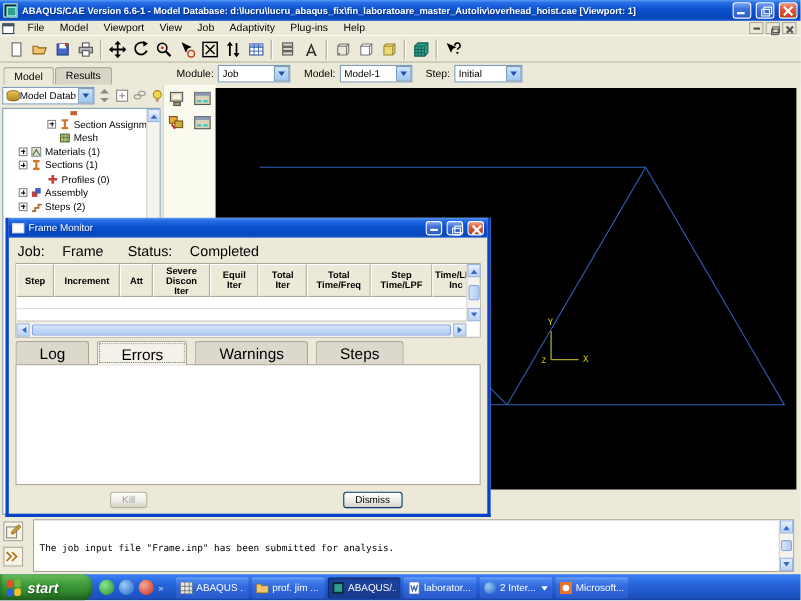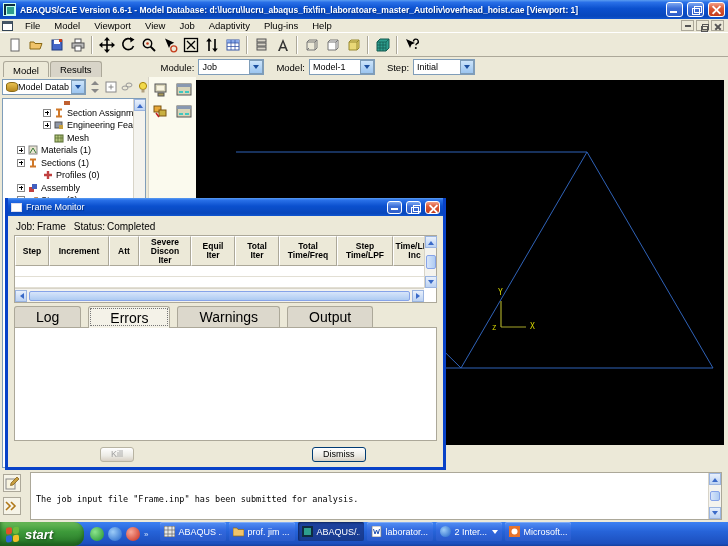--- a/index.html
+++ b/index.html
@@ -75,21 +75,21 @@
 
   .viewport{position:absolute;left:196px;top:80px;width:528px;height:365px;background:#000}
   .vp-axis-label{position:absolute;color:#D8D800;font-size:8px;font-family:"DejaVu Sans Mono",monospace}
 
   
   .dialog{position:absolute;left:5px;top:198px;width:441px;height:272px;border:3px solid #0842C8;border-top:none;background:#ECE9D8;z-index:10;display:flex;flex-direction:column}
   .dlg-title{height:18px;background:linear-gradient(180deg,#5A9CF0 0%,#2970E8 12%,#0B50CE 45%,#0847BC 85%,#1156D0 100%);display:flex;align-items:center;padding:0 3px;gap:4px;flex:none}
   .dlg-icon{width:11px;height:9px;background:#fff;border:1px solid #dde;flex:none}
   .dlg-titletext{color:#fff;font-weight:normal;font-size:9px;flex:1;text-shadow:1px 1px 1px #05338a}
   .dlg-title .winbtn{width:15px;height:13px}
-  .dlg-status{display:flex;gap:2px;font-size:10px;padding:5px 8px 3px;flex:none}
+  .dlg-status{display:flex;gap:16px;font-size:13px;padding:5px 8px 3px;flex:none}
   .dlg-table{margin:0 6px;height:68px;border:1px solid #ACA899;background:#fff;position:relative;flex:none;display:flex;flex-direction:column}
   .thead{display:flex;flex:none;height:30px;background:#ECE9D8}
   .hcell{border-right:1px solid #ACA899;border-bottom:1px solid #ACA899;border-top:1px solid #fff;border-left:1px solid #fff;
      font-size:8.5px;font-weight:bold;display:flex;align-items:center;justify-content:center;text-align:center;white-space:pre-line;line-height:9px;flex:none}
   .tbody{flex:1;position:relative;background:#fff}
   .gridline{position:absolute;left:0;right:0;height:1px;background:#E2DFD4}
   .vscroll{position:absolute;right:0;top:0;width:12px;bottom:14px;background:#F4F3EE;border-left:1px solid #D8D4C8;display:flex;flex-direction:column;justify-content:space-between;align-items:center}
   .vthumb{width:10px;height:14px;background:linear-gradient(90deg,#D7E5FA,#AECBF2);border:1px solid #86A3E8;border-radius:2px}
   .hscroll{position:absolute;left:0;right:12px;bottom:0;height:14px;background:#F4F3EE;border-top:1px solid #D8D4C8;display:flex;align-items:center}
   .hthumb{height:10px;flex:1;margin:0 2px;background:linear-gradient(180deg,#D7E5FA,#AECBF2);border:1px solid #86A3E8;border-radius:2px}
@@ -105,21 +105,21 @@
 
   
   .msgarea{position:absolute;left:0;top:470px;width:728px;height:52px;background:#ECE9D8}
   .msgicons{position:absolute;left:3px;top:4px;display:flex;flex-direction:column;gap:5px}
   .msgbtn{width:18px;height:18px;background:#F6F4E8;border:1px solid #ACA899;display:flex;align-items:center;justify-content:center}
   .msgbox{position:absolute;left:30px;top:2px;width:692px;height:48px;background:#fff;border:1px solid #ACA899;overflow:hidden}
   .msgtext{font-family:"DejaVu Sans Mono","Liberation Mono",monospace;font-size:8.5px;line-height:9.5px;padding:3px 5px;color:#000;white-space:pre}
   .msgscroll{position:absolute;right:0;top:0;width:13px;height:100%;background:#F4F3EE;border-left:1px solid #D8D4C8;display:flex;flex-direction:column;justify-content:space-between;align-items:center}
 
   
-  .taskbar{position:absolute;left:0;top:522px;width:728px;height:24px;background:linear-gradient(180deg,#3C81F3,#2663D8 40%,#1C4FBE 90%,#15409E);display:flex;}
+  .taskbar{position:absolute;left:0;top:522px;width:728px;height:24px;background:linear-gradient(180deg,#3C81F3,#2663D8 40%,#1C4FBE 90%,#15409E);display:flex;align-items:center}
   .startbtn{height:24px;width:84px;border-radius:0 10px 10px 0;background:linear-gradient(180deg,#6CBB5A,#3D9A3A 40%,#2A7A2A 90%);display:flex;align-items:center;gap:4px;padding:0 12px 0 6px;box-shadow:inset 0 -3px 5px #1c5c1c;flex:none}
   .flag{width:15px;height:15px;display:grid;grid-template-columns:6px 6px;gap:1px;transform:skewY(-4deg)}
   .flag i{border-radius:2px}
   .startlabel{color:#fff;font-weight:bold;font-style:italic;font-size:13px;text-shadow:1px 1px 2px #184a18}
   .quick{display:flex;align-items:center;gap:4px;padding:0 6px;flex:none}
   .qicon{width:14px;height:14px;border-radius:50%}
   .chev{color:#cfe0fa;font-size:8px}
   .tasks{display:flex;gap:3px;margin-left:6px;flex:1;min-width:0}
   .taskitem{width:66px;height:19px;border-radius:2px;background:linear-gradient(180deg,#5490F5,#3168DE 45%,#2A5BCB);box-shadow:inset 0 1px 0 #7FABF8;display:flex;align-items:center;gap:3px;padding:0 4px;color:#fff;font-size:9px;flex:none}
   .taskitem.active{background:linear-gradient(180deg,#1E44A0,#173A8E);box-shadow:inset 1px 1px 2px #0e2660}
@@ -351,28 +351,20 @@
           </svg>
       </div>
       <div class="treerow" style="padding-left:40px">
         <span class="plusbox"></span>
         <svg class="ticon">
             <path d="M2 1.5 h6 M2 8.5 h6 M5 1.5 v7" stroke="#D07828" stroke-width="2"></path>
           </svg>
         <span>Section Assignm</span>
       </div>
       <div class="treerow" style="padding-left:40px">
-        <span class="plusbox"></span>
-        <svg class="ticon">
-            <rect x="1" y="2" width="7" height="6" fill="#9098A8" stroke="#555"></rect>
-            <rect x="5" y="5" width="4" height="4" fill="#C8A040"></rect>
-          </svg>
-        <span>Engineering Fea</span>
-      </div>
-      <div class="treerow" style="padding-left:40px">
         <span class="nobox"></span>
         <svg class="ticon">
             <rect x="1" y="2" width="8" height="7" fill="#B8C880" stroke="#556B2F"></rect>
             <path d="M4 2 v7 M7 2 v7 M1 5 h8" stroke="#556B2F" stroke-width="0.7"></path>
           </svg>
         <span>Mesh</span>
       </div>
       <div class="treerow" style="padding-left:14px">
         <span class="plusbox"></span>
         <svg class="ticon">
@@ -522,21 +514,21 @@
         <div class="hthumb"></div>
         <div class="sbtn">
             <span class="arr-r"></span>
           </div>
       </div>
     </div>
     <div class="dlg-tabs">
       <div class="dtab">Log</div>
       <div class="dtab active">Errors</div>
       <div class="dtab">Warnings</div>
-      <div class="dtab">Output</div>
+      <div class="dtab">Steps</div>
     </div>
     <div class="dlg-output"></div>
     <div class="dlg-buttons">
       <button class="xpbtn disabled btn-kill">Kill</button>
       <button class="xpbtn btn-dismiss">Dismiss</button>
     </div>
   </div>
 
   <div class="msgarea">
     <div class="msgicons">

